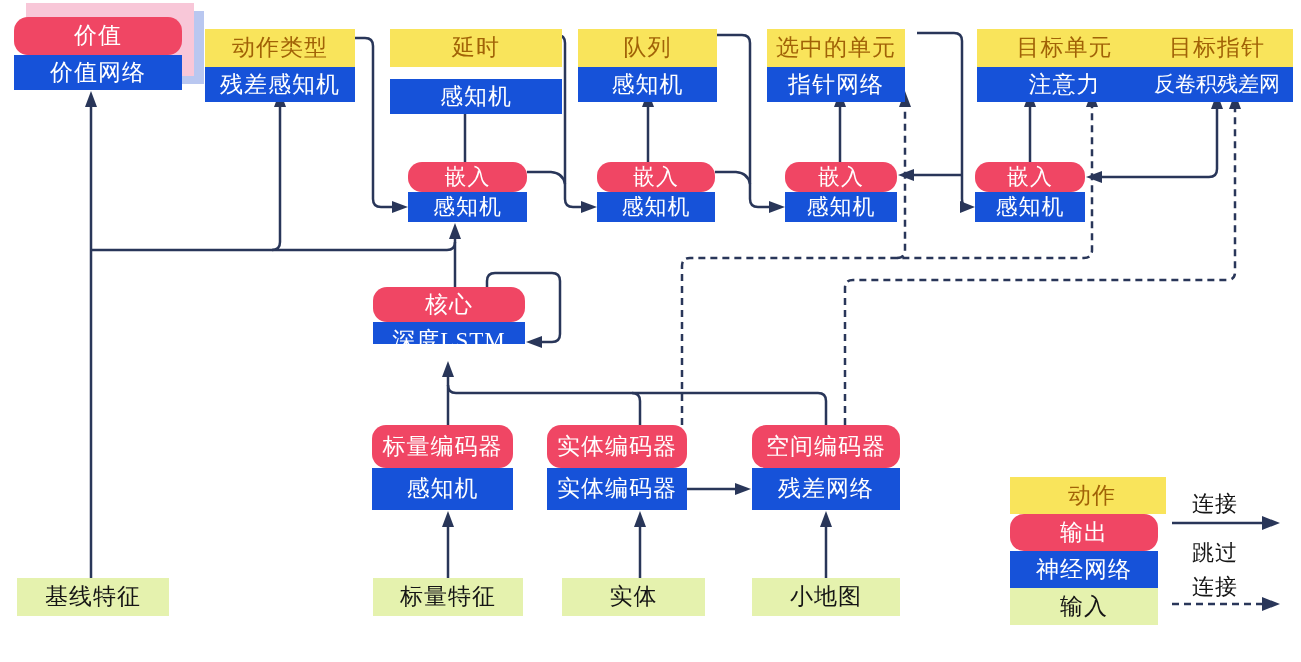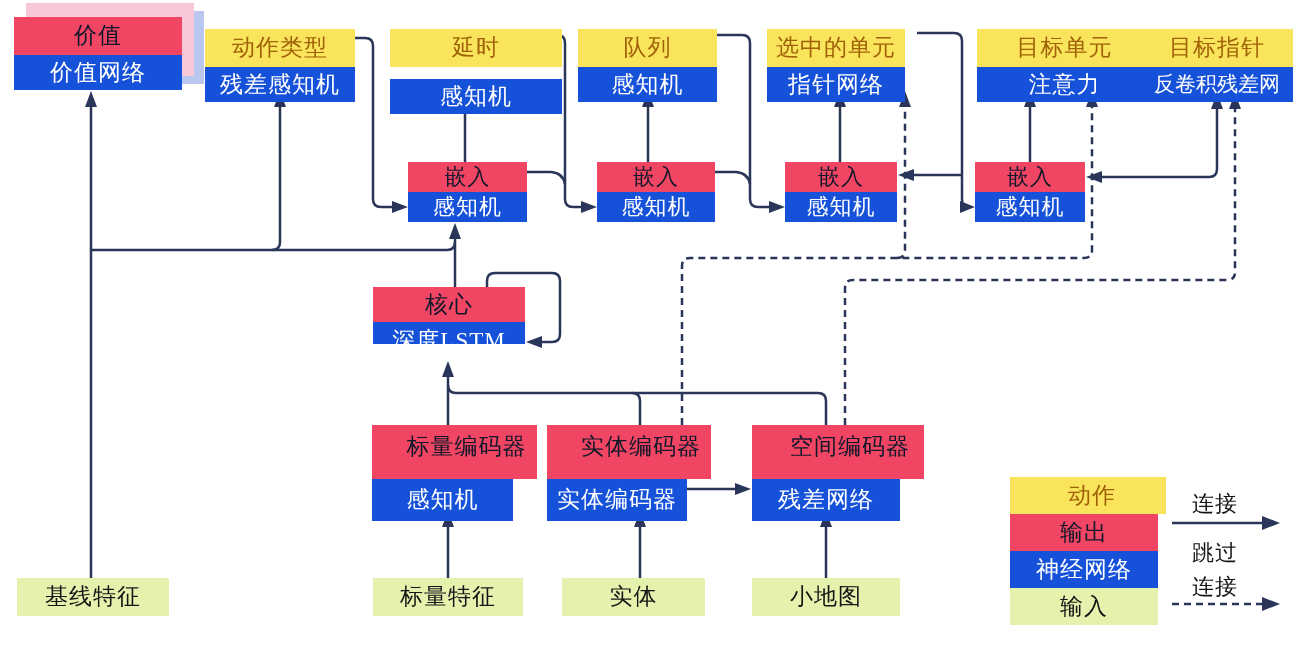--- a/index.html
+++ b/index.html
@@ -8,29 +8,29 @@
   #wires{position:absolute;left:0;top:0;z-index:1;}
   .ln{fill:none;stroke:#293659;stroke-width:2.5;}
   .dash{stroke-dasharray:7 5;}
   .ah{fill:#293659;stroke:none;}
   .node{position:absolute;z-index:2;display:flex;flex-direction:column;text-align:center;}
   .ghost{position:absolute;z-index:2;}
   .g-pink{background:#f8c7d8;}
   .g-blue{background:#b9c7f0;}
   .half{width:100%;letter-spacing:1px;}
   .c-action{background:#f9e45b;color:#a16207;margin-top:12px;}
-  .c-output{background:#f04664;color:#0f172a;}
+  .c-output{background:#f04664;color:#ffffff;border-radius:14px;}
   .c-net{background:#1652d9;color:#ffffff;}
   .c-input{background:#e5f2ae;color:#151515;}
   .hh-t{height:38px;line-height:38px;font-size:23px;}
   .hh-b{height:35px;line-height:35px;font-size:23px;}
   .he{height:30px;line-height:30px;font-size:22px;}
   .hc-t{height:35px;line-height:35px;font-size:23px;}
   .hc-b{height:22px;line-height:38px;font-size:23px;}
-  .hn-t{height:54px;line-height:43px;font-size:23px;padding-left:24px;}
+  .hn-t{height:43px;line-height:43px;font-size:23px;}
   .hn-b{height:42px;line-height:42px;font-size:23px;}
   .inp{height:38px;line-height:38px;font-size:23px;}
   .fs21{font-size:21px;letter-spacing:0;}
   .lg-label{position:absolute;z-index:2;font-size:22px;color:#151515;letter-spacing:1px;}
 </style>
 </head>
 <body>
 
 <div id="canvas">
 

